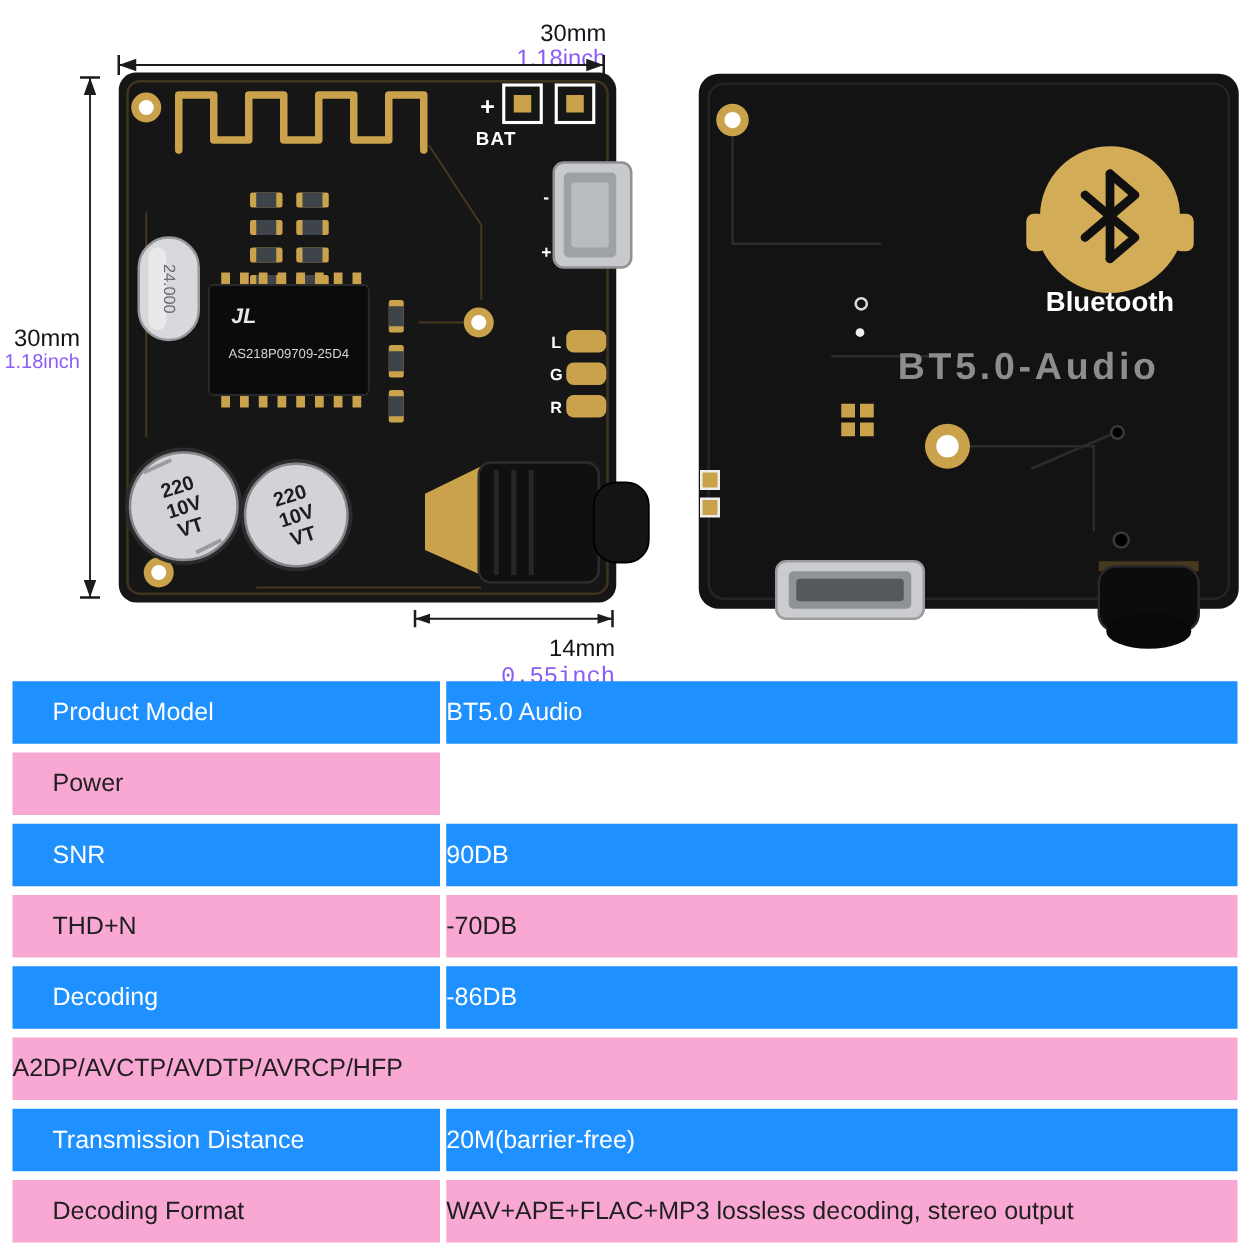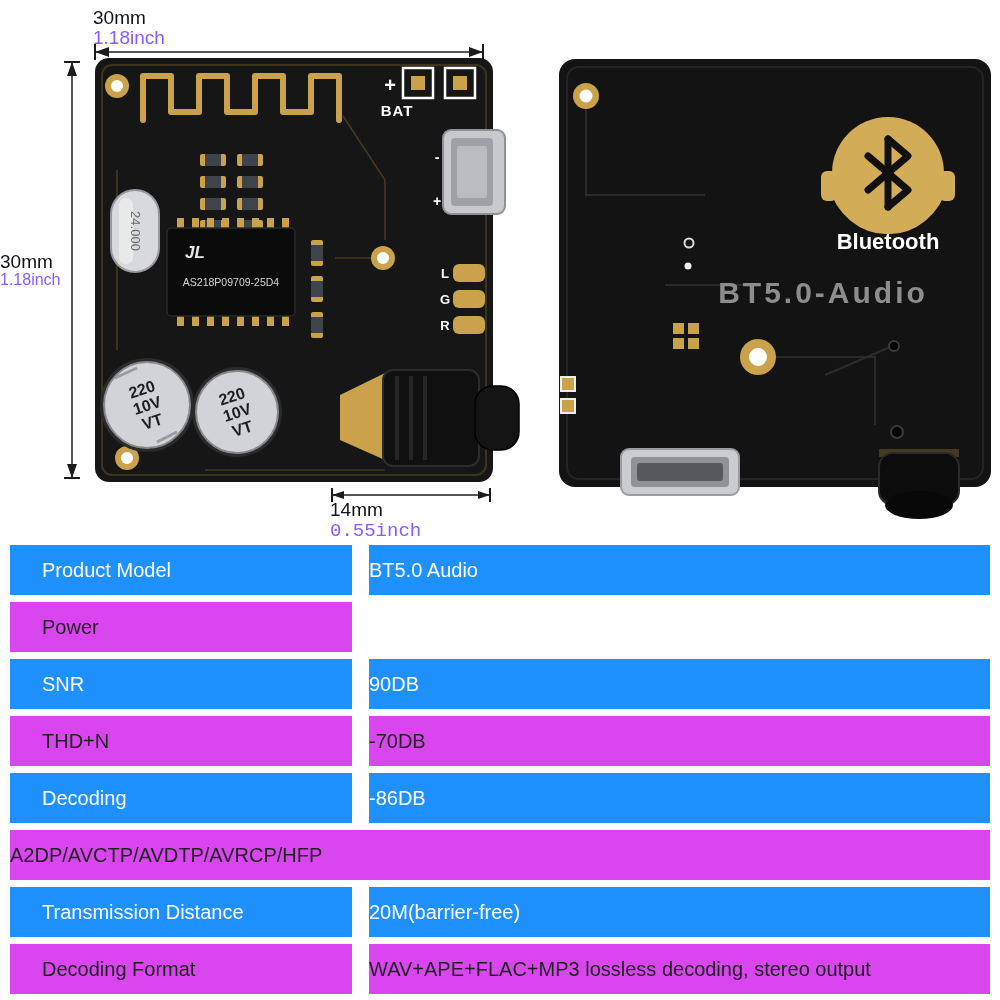--- a/index.html
+++ b/index.html
@@ -1,31 +1,31 @@
 <!DOCTYPE html>
 <html><head>
 <meta charset="utf-8">
 <style>
   html,body{margin:0;padding:0;background:#fff;}
   body{width:1000px;height:1000px;font-family:"Liberation Sans",sans-serif;}
   .canvas{position:relative;width:1000px;height:1000px;background:#fff;overflow:hidden;}
 
   
-  .dim-text{position:absolute;text-align:left;font-size:19px;line-height:1.05;color:#101418;}
+  .dim-text{position:absolute;text-align:right;font-size:19px;line-height:1.05;color:#101418;margin-top:10px;}
   .dim-inch{color:#8b5cf6;}
   .dim-svg{position:absolute;}
 
   
   .spec-table{position:absolute;left:0;top:545px;width:1000px;}
-  .spec-row{display:flex;gap:17px;height:50px;margin:0 10px 7px 10px;}
+  .spec-row{display:flex;gap:5px;height:50px;margin:0 10px 7px 10px;}
   .spec-cell{display:flex;align-items:center;font-size:20px;}
   .spec-label{width:310px;padding-left:32px;flex:none;}
   .spec-value{flex:1;}
   .row-blue .spec-cell{background:#1E90FF;color:#ffffff;}
-  .row-white .spec-cell{background:#d946ef;color:#1f1f1f;text-align:center;}
+  .row-white .spec-cell{background:#f9a8d4;color:#1f1f1f;text-align:center;}
 
   .pcb-svg{position:absolute;}
   svg text{user-select:none;}
 </style>
 </head>
 <body>
 
 <div class="canvas">
 
   <div class="dim-text" style="left:93px;top:8px;width:392px;">30mm</div>

